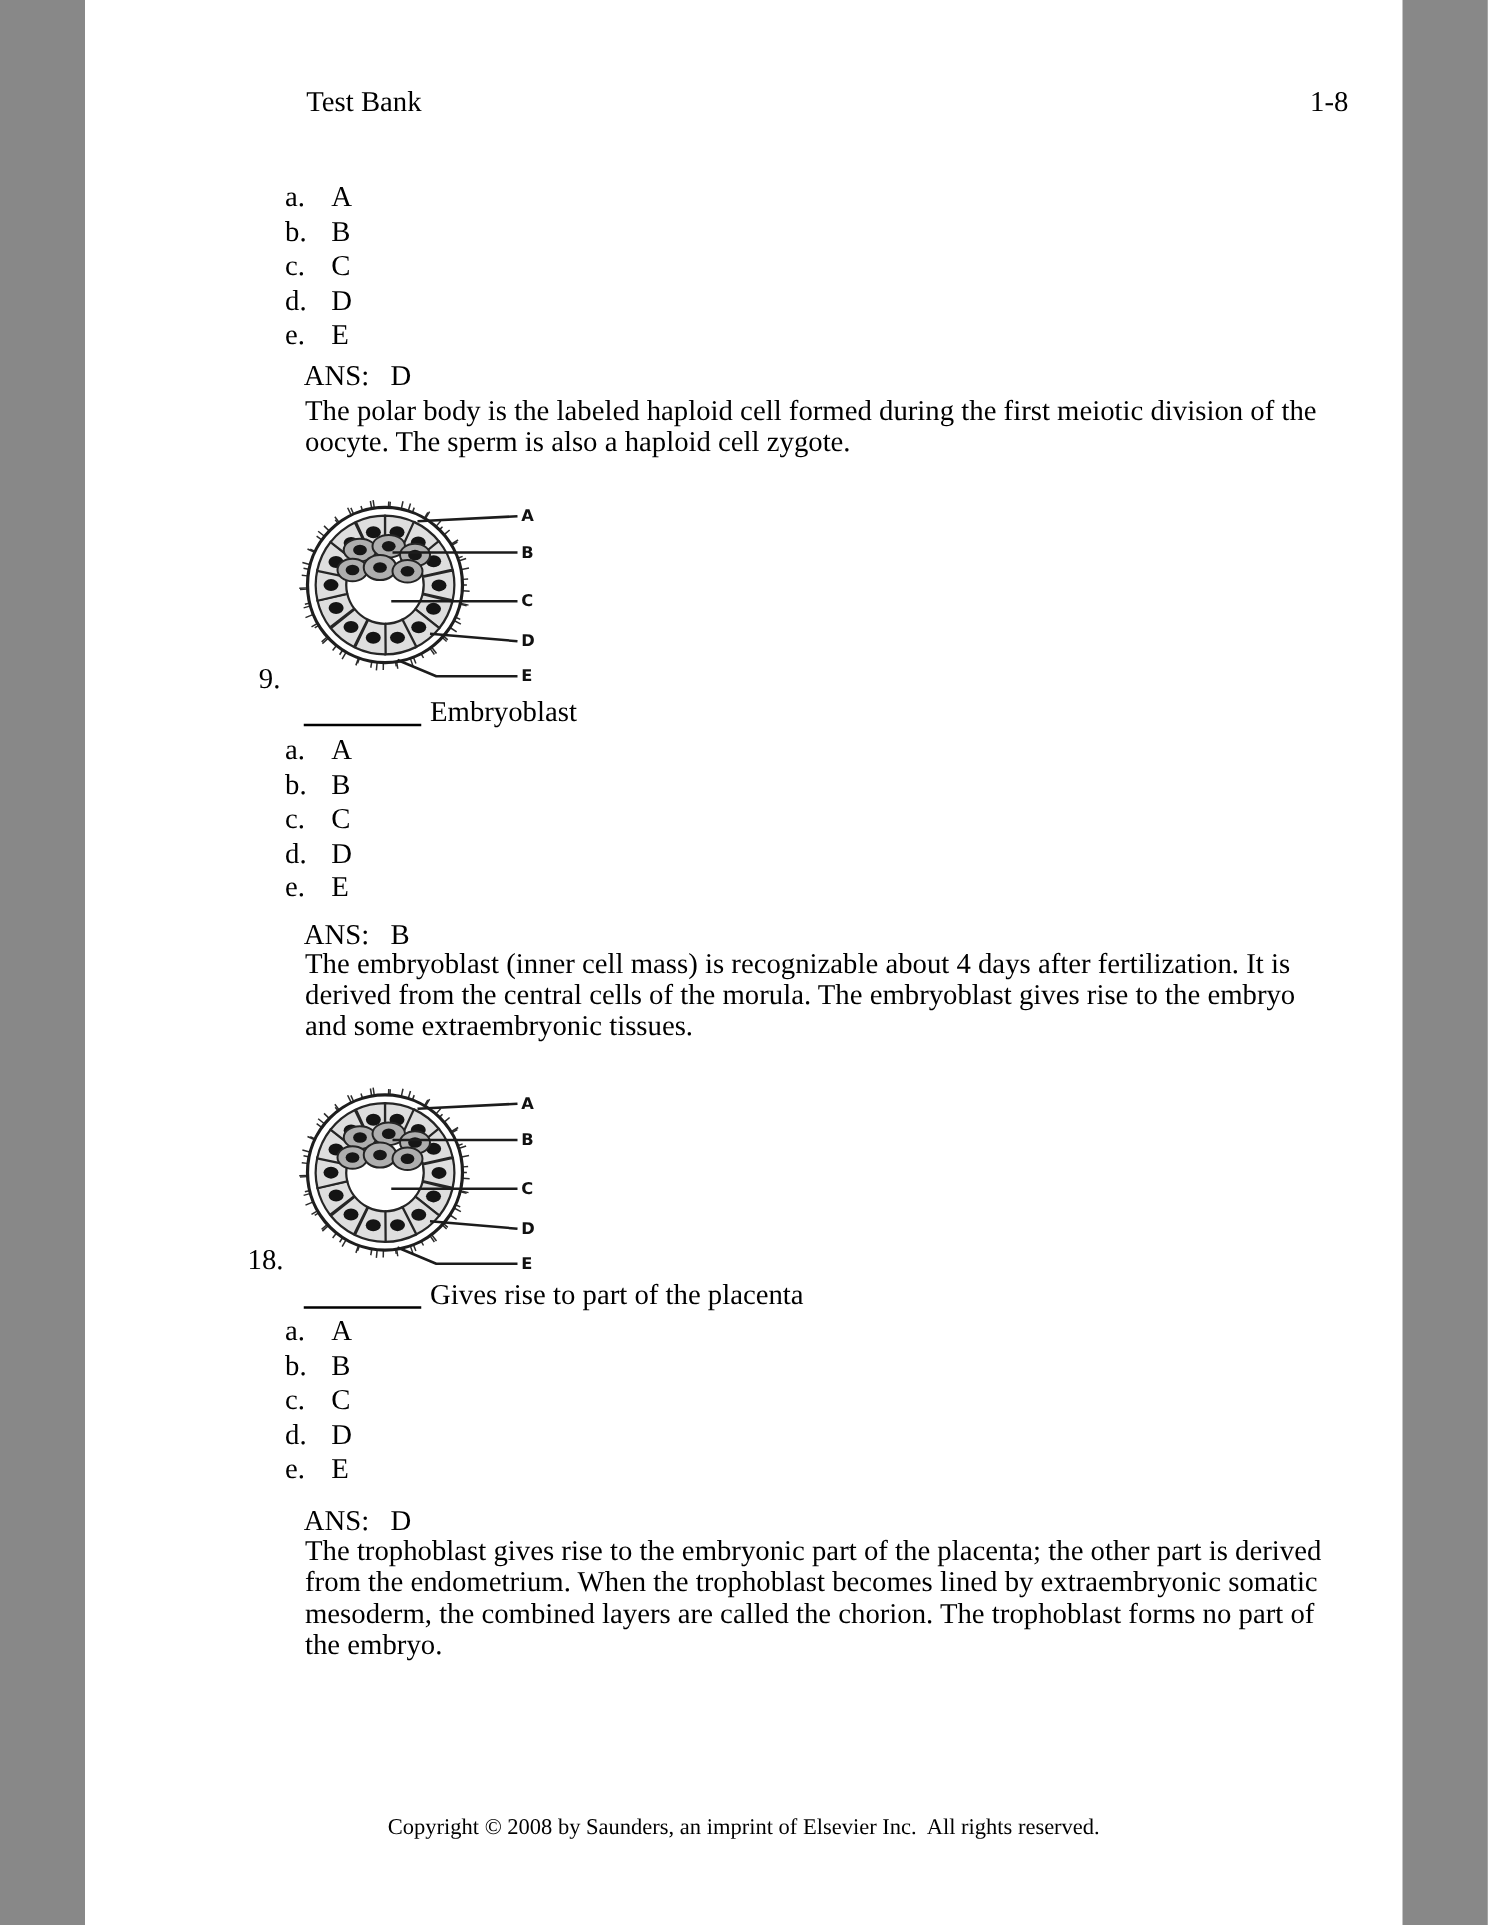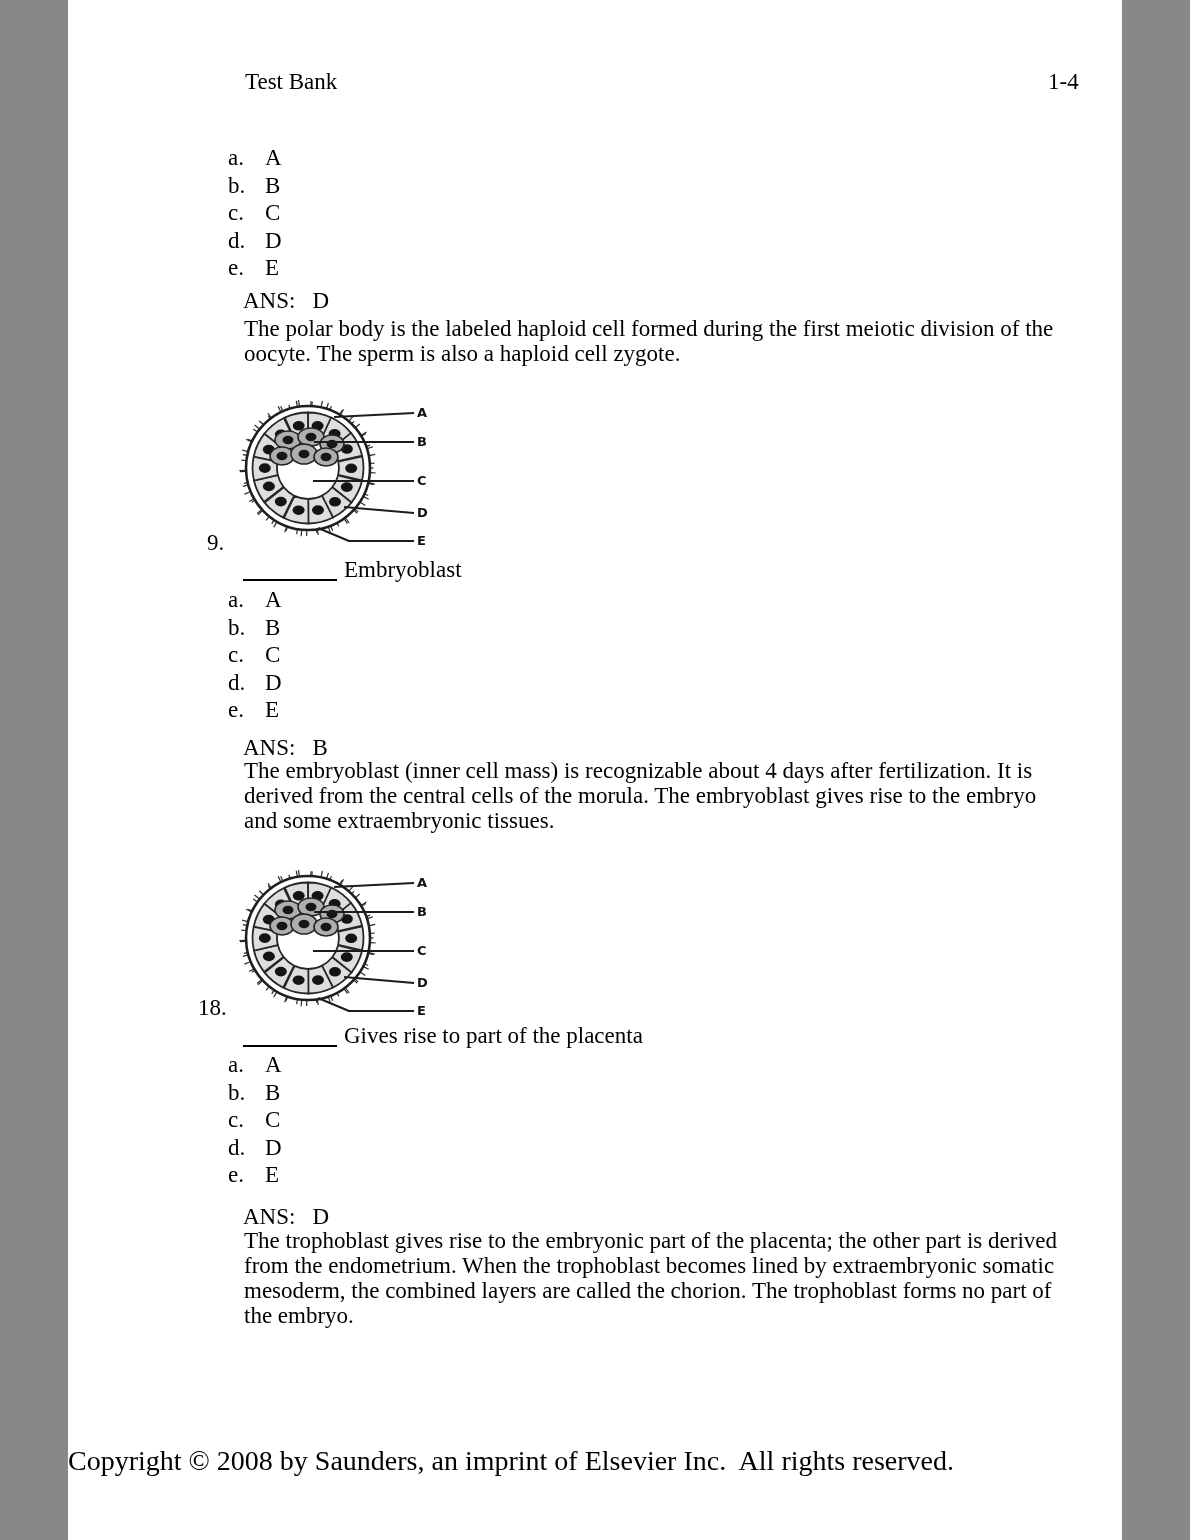--- a/index.html
+++ b/index.html
@@ -24,31 +24,31 @@
   .qnum{line-height:27.6px;}
   .qline{left:175px;line-height:27.6px;}
   .blank{
     display:inline-block;width:94px;height:0;
     border-bottom:2px solid #000;
     vertical-align:-4px;margin-right:7px;
   }
   .figure{display:block;}
   .footer{
     left:0;right:0;top:1448px;
-    text-align:left;font-size:28px;line-height:26px;
+    text-align:center;font-size:18px;line-height:26px;
     white-space:pre-wrap;
   }
 </style>
 </head>
 <body>
 
 <div class="page">
 
   <span class="abs hdr-left">Test Bank</span>
-  <span class="abs hdr-right">1-4</span>
+  <span class="abs hdr-right">1-8</span>
 
   <div class="abs options" style="top:144px">
       <div><span class="opt-key">a.</span><span>A</span></div>
       <div><span class="opt-key">b.</span><span>B</span></div>
       <div><span class="opt-key">c.</span><span>C</span></div>
       <div><span class="opt-key">d.</span><span>D</span></div>
       <div><span class="opt-key">e.</span><span>E</span></div>
     </div>
 
   <div class="abs ans" style="top:287px">

